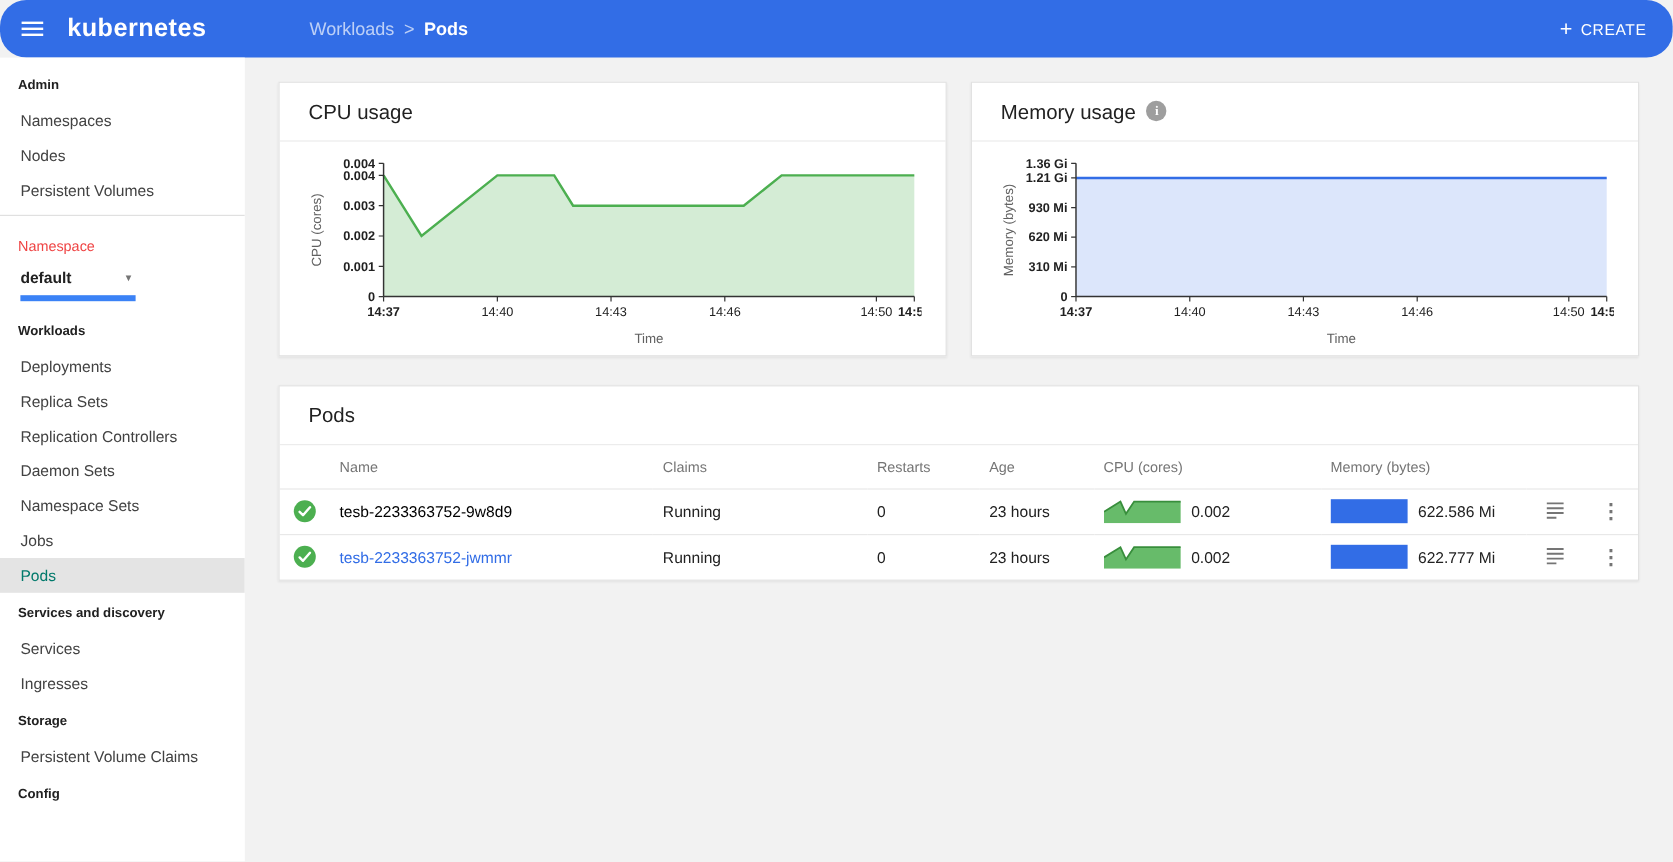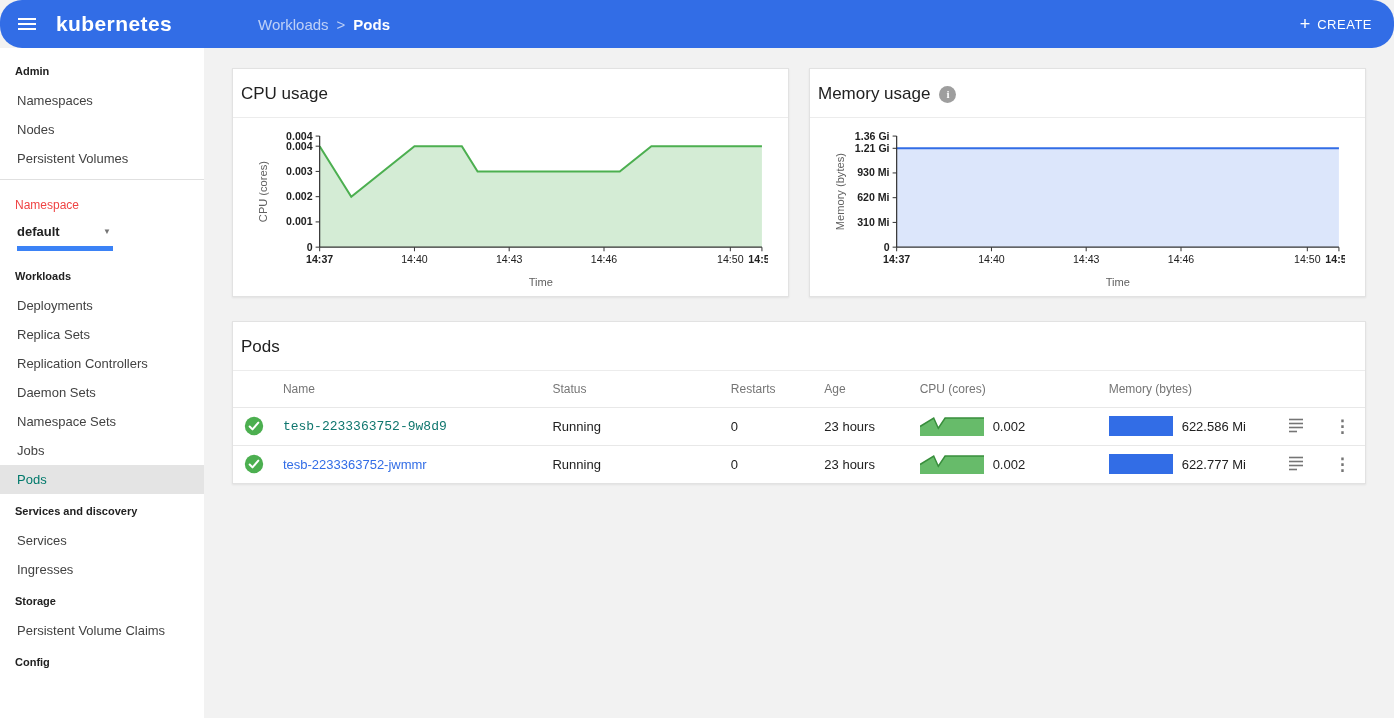--- a/index.html
+++ b/index.html
@@ -31,21 +31,21 @@
   .side-item.selected { background:#e4e4e4; }
   .side-divider { border-top:1px solid #e0e0e0; margin:6px 0; }
   .ns-label { font-size:12px; color:#ef4444; padding:12px 15px 2px; }
   .ns-select { margin:4px 15px 8px 17px; width:96px; padding:6px 2px 7px 0; border-bottom:5px solid #3b82f6; display:flex; align-items:center; justify-content:space-between; font-size:13px; font-weight:bold; cursor:pointer; }
   .ns-caret { font-size:8px; color:#757575; }
 
   
   .card { background:#fff; border:1px solid #e2e2e2; box-shadow:0 1px 2px rgba(0,0,0,.07); }
   .charts-row { display:flex; gap:20px; }
   .chart-card { flex:1; }
-  .card-title { font-size:17px; color:#212121; padding:15px 8px 13px; border-bottom:1px solid #ececec; display:flex; align-items:center; gap:9px; }
+  .card-title { font-size:17px; color:#212121; padding:15px 24px 13px; border-bottom:1px solid #ececec; display:flex; gap:9px; }
   .info-icon { width:17px; height:17px; border-radius:50%; background:#9e9e9e; color:#fff; font-size:11px; font-weight:bold; font-family:"Liberation Serif", serif; display:inline-flex; align-items:center; justify-content:center; cursor:pointer; }
   .chart-body { padding:10px 20px 6px; }
   svg.chart { width:100%; height:auto; display:block; }
   .ytick { font-size:10.5px; font-weight:bold; fill:#212121; }
   .xtick { font-size:10.5px; fill:#212121; }
   .xtick.bold { font-weight:bold; }
   .axis-label { font-size:11px; fill:#616161; }
 
   
   .pods-card { margin-top:24px; }
@@ -214,38 +214,38 @@
           <col style="width:96px">
             <col style="width:190px">
             <col style="width:172px">
             <col style="width:48px">
             <col style="width:40px">
         </colgroup>
         <thead>
           <tr>
             <th></th>
             <th>Name</th>
-            <th>Status</th>
+            <th>Claims</th>
             <th>Restarts</th>
             <th>Age</th>
             <th>CPU (cores)</th>
             <th>Memory (bytes)</th>
             <th></th>
             <th></th>
           </tr>
         </thead>
         <tbody>
           <tr>
             <td class="cell-icon">
               <svg class="check-icon" viewBox="0 0 24 24">
                 <circle cx="12" cy="12" r="11" fill="#4caf50"></circle>
                 <path d="M6.8 12.6l3.4 3.4 7-8" stroke="#fff" stroke-width="2.4" fill="none" stroke-linecap="round" stroke-linejoin="round"></path>
               </svg>
             </td>
-            <td><a href="#" class="pod-link" style="color: #0f766e; font-family: Liberation Mono, monospace;">tesb-2233363752-9w8d9</a></td>
+            <td><a href="#" class="pod-link" style="color: #000000;">tesb-2233363752-9w8d9</a></td>
             <td>Running</td>
             <td>0</td>
             <td>23 hours</td>
             <td>
               <div class="metric">
                 <svg class="spark" viewBox="0 0 64 20">
                     <polygon points="0,20 0.0,10.5 13.7,2.0 18.3,12.2 25.1,2.0 64.0,2.0 64,20" fill="#4caf50" fill-opacity="0.85"></polygon>
                     <polyline points="0.0,10.5 13.7,2.0 18.3,12.2 25.1,2.0 64.0,2.0" fill="none" stroke="#388e3c" stroke-width="1.5"></polyline>
                   </svg>
                 <span>0.002</span>

